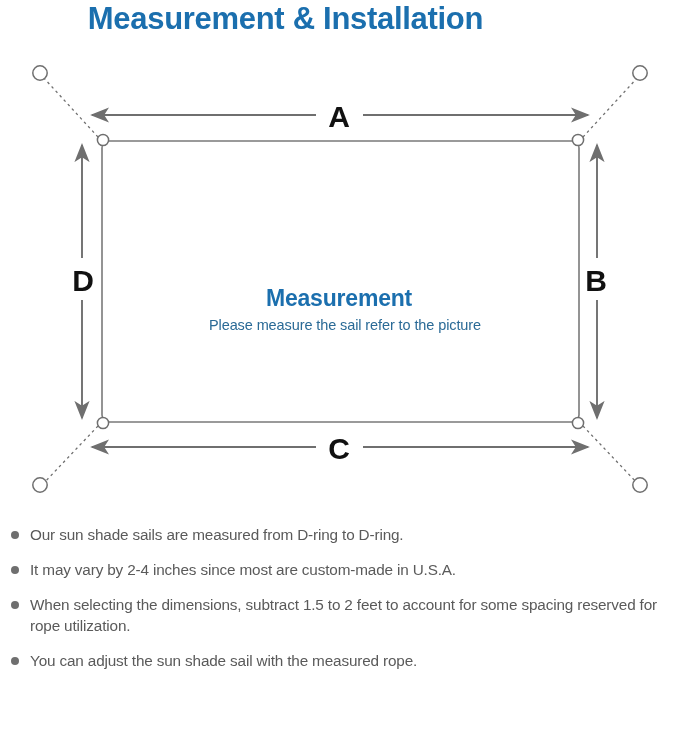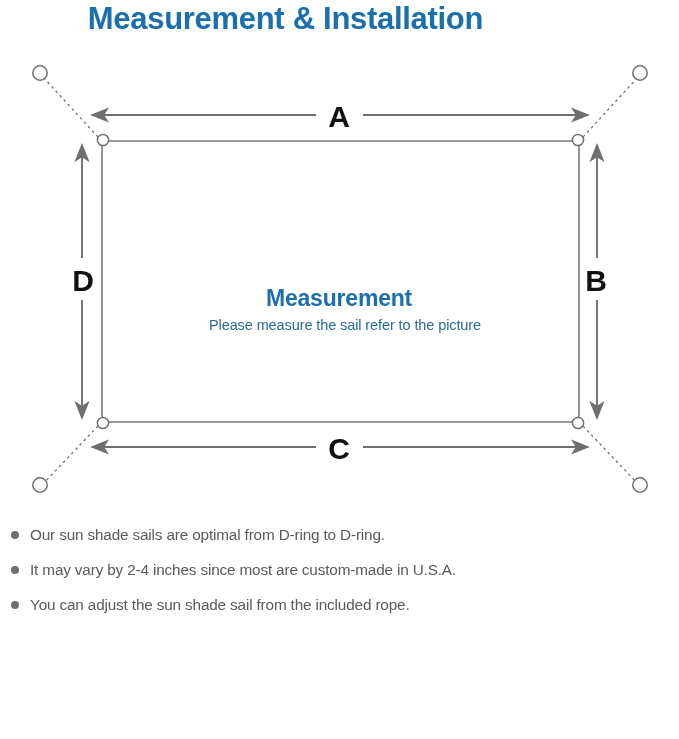--- a/index.html
+++ b/index.html
@@ -150,25 +150,29 @@
 
     <div class="sail-caption">
       <div class="heading">Measurement</div>
       <div class="sub">Please measure the sail refer to the picture</div>
     </div>
   </div>
 
   <div class="notes">
     <div class="note">
       <span class="dot"></span>
-      <span class="txt">Our sun shade sails are optimal from D-ring to D-ring.</span>
+      <span class="txt">Our sun shade sails are measured from D-ring to D-ring.</span>
     </div>
     <div class="note">
       <span class="dot"></span>
       <span class="txt">It may vary by 2-4 inches since most are custom-made in U.S.A.</span>
     </div>
     <div class="note">
       <span class="dot"></span>
-      <span class="txt">You can adjust the sun shade sail from the included rope.</span>
+      <span class="txt">When selecting the dimensions, subtract 1.5 to 2 feet to account for some spacing reserved for rope utilization.</span>
+    </div>
+    <div class="note">
+      <span class="dot"></span>
+      <span class="txt">You can adjust the sun shade sail with the measured rope.</span>
     </div>
   </div>
 
 </div>
 
 </body></html>

